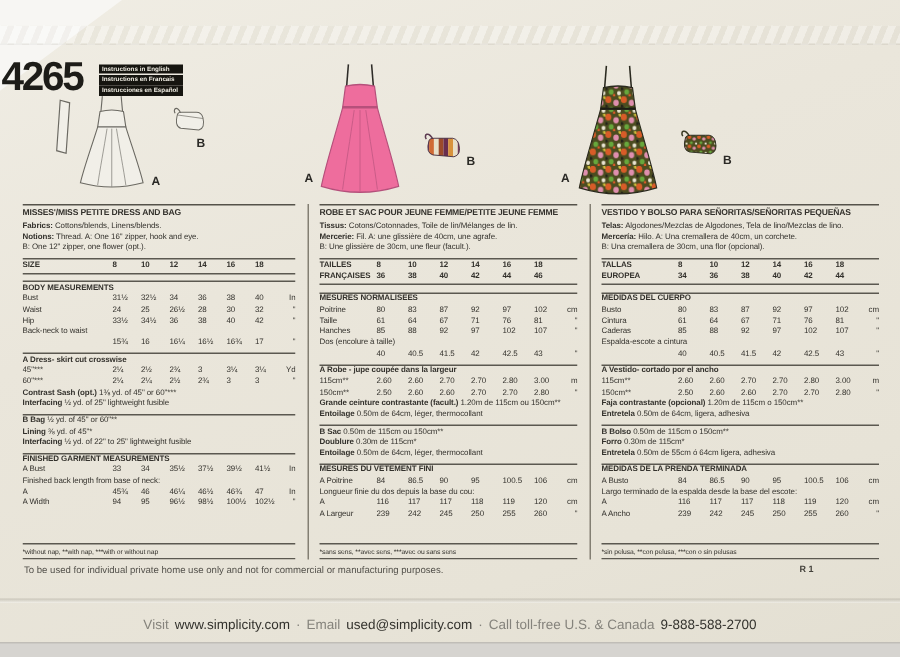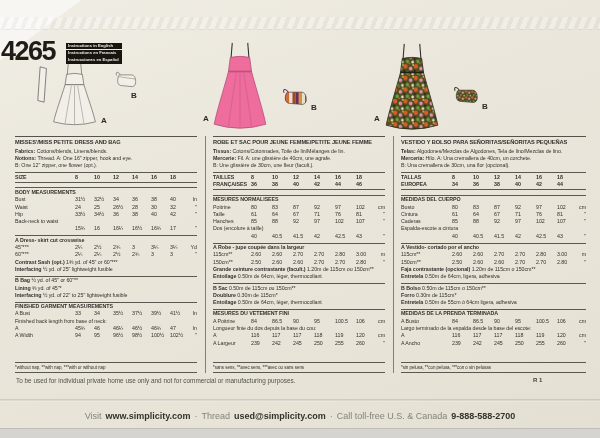--- a/index.html
+++ b/index.html
@@ -51,21 +51,21 @@
   .row.both{border-top:1px solid #5b5850;border-bottom:1px solid #5b5850;
     margin:2px 0;padding:1px 0;}
   .row.foot{margin-top:auto;border-top:1px solid #5b5850;border-bottom:1px solid #5b5850;
     padding:1px 0;font-size:4.5px;}
   
   .legal{position:absolute;left:16px;top:377px;font-size:6.4px;color:#53514b;}
   .revision{position:absolute;left:533px;top:377px;font-size:6px;font-weight:bold;color:#44423c;}
   .contact{position:absolute;left:0;top:408px;width:100%;text-align:center;
     font-size:9px;color:#85837c;height:16px;line-height:16px;}
   .contact span{margin:0 2px;}
-  .contact .bld{color:#33322d;font-weight:bold;}
+  .contact .bld{color:#33322d;font-weight:normal;}
 </style>
 </head>
 <body>
 
 <div class="sheet">
   <div class="tear"></div>
   <div class="flap-edge"></div>
 
   <div class="pattern-number">4265</div>
   <div class="badges">
@@ -783,16 +783,16 @@
           </div>
         </div>
     </div>
 
   </div>
 
   <div class="legal">To be used for individual private home use only and not for commercial or manufacturing purposes.</div>
   <div class="revision">R 1</div>
   <div class="crease"></div>
   <div class="contact">
-    <span class="g">Visit</span><span class="bld">www.simplicity.com</span><span class="g">·</span><span class="g">Thread</span><span class="bld">used@simplicity.com</span><span class="g">·</span><span class="g">Call toll-free U.S. &amp; Canada</span><span class="bld">9-888-588-2700</span>
+    <span class="g">Visit</span><span class="bld">www.simplicity.com</span><span class="g">·</span><span class="g">Email</span><span class="bld">used@simplicity.com</span><span class="g">·</span><span class="g">Call toll-free U.S. &amp; Canada</span><span class="bld">9-888-588-2700</span>
   </div>
   <div class="scan-strip"></div>
 </div>
 
 </body></html>

